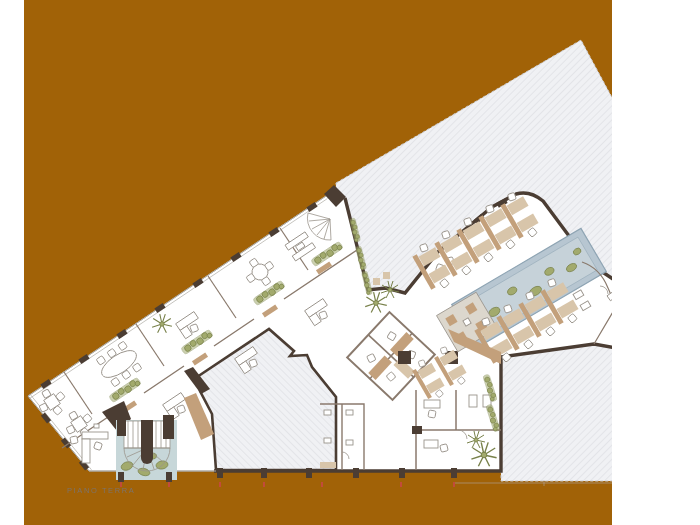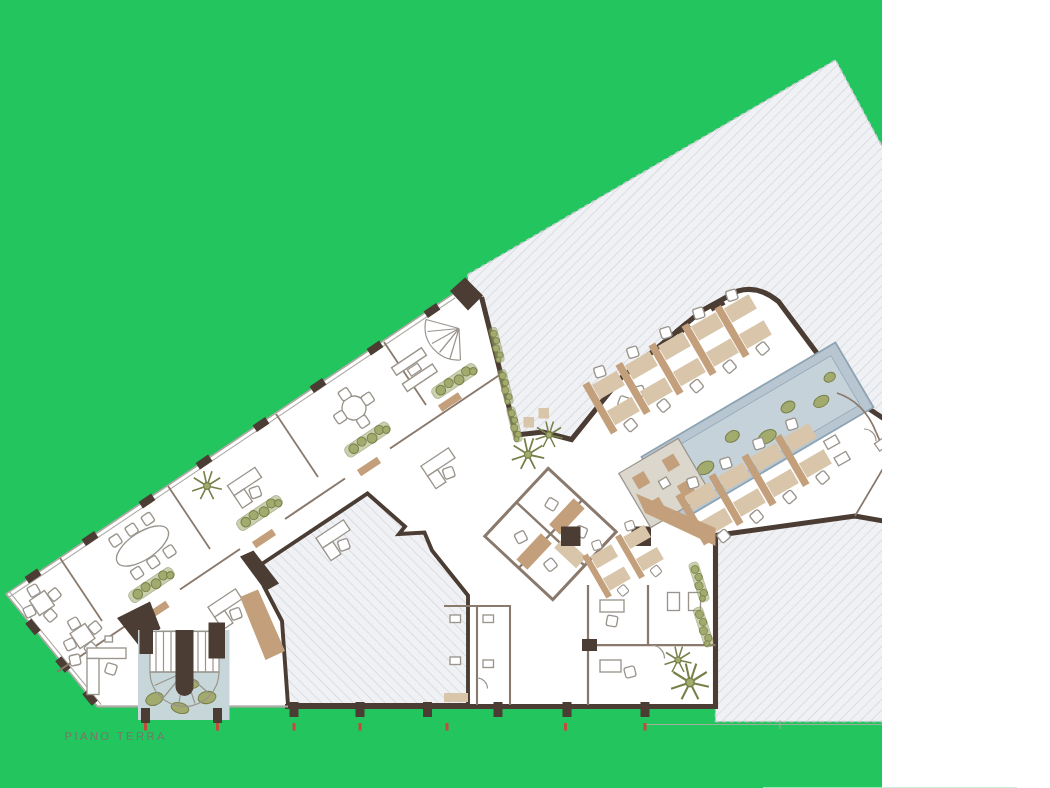--- a/index.html
+++ b/index.html
@@ -1,17 +1,17 @@
 <!DOCTYPE html>
 <html style="--wall: #4b3d33; --thin-wall: #8a7a6d; --glass: #aeaaa4; --hatch-line: #d8d9de; --hatch-bg: #f0f1f4; --hatch-edge: #c9cad0; --tan: #c3a07b; --tan-light: #d8c5aa; --plant: #a2aa6d; --plant-dark: #78814a; --pool-fill: #b7c6d1; --pool-edge: #8ea4b3; --pool-inner: #c6d2d9; --lobby-floor: #c7d7d9; --furn-line: #9a948c; --label-color: #7d736b; --accent-red: #c24b3a;"><head>
 <meta charset="utf-8">
 <style>
   html,body{margin:0;padding:0;background:#fff;}
-  #canvas{position:relative;width:588px;height:525px;background:#22c55e;overflow:hidden;
-          font-family:"Liberation Sans",sans-serif;}
+  #canvas{position:relative;width:588px;height:525px;background:#a16207;overflow:hidden;
+          font-family:"Liberation Sans",sans-serif;margin-left:24px;}
   svg{display:block}
   .wallF{fill:var(--wall);}
   .wallS{stroke:var(--wall);fill:none;}
   .thinS{stroke:var(--thin-wall);fill:none;}
   .glassS{stroke:var(--glass);fill:none;}
   .furn{fill:#fff;stroke:var(--furn-line);stroke-width:.9;}
   .furnS{stroke:var(--furn-line);fill:none;stroke-width:.8;}
   .tanF{fill:var(--tan);}
   .tan2F{fill:var(--tan-light);}
   .plantF{fill:var(--plant);stroke:var(--plant-dark);stroke-width:.7;}

